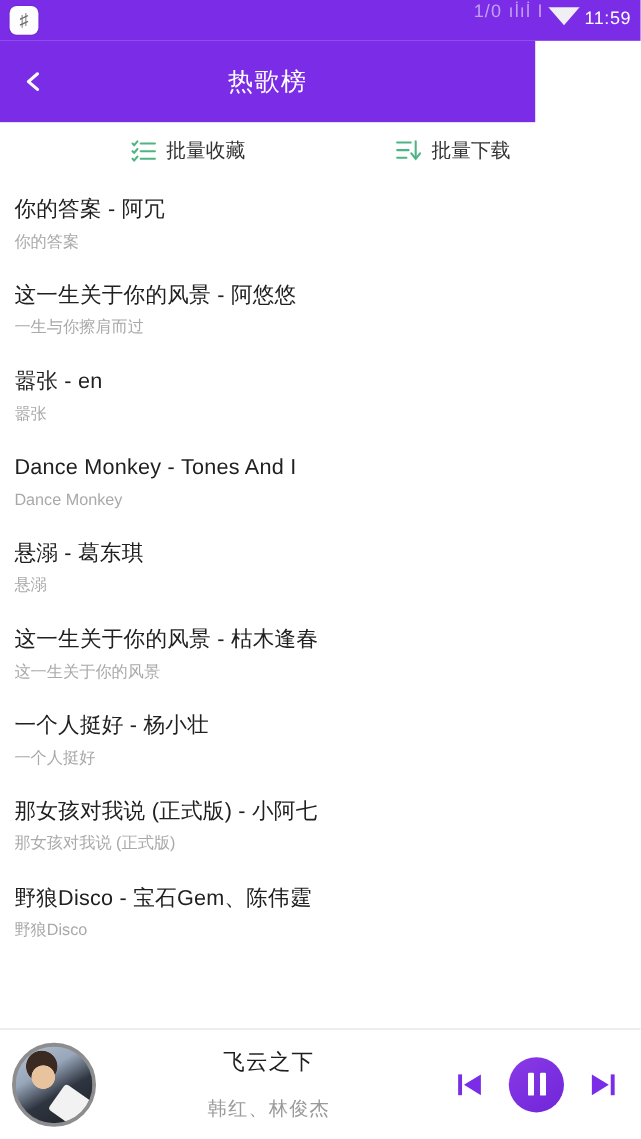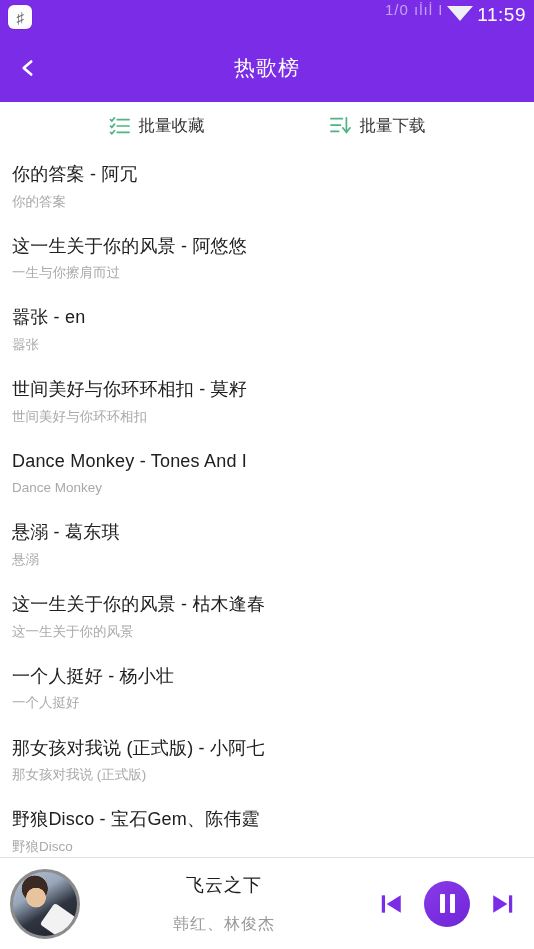--- a/index.html
+++ b/index.html
@@ -28,25 +28,25 @@
   .sys-icons {
     color:rgba(255,255,255,0.55); font-size:15px; letter-spacing:1px;
     transform:translateY(-5px); white-space:nowrap;text-align:center;
   }
   .dl-arrow {
     width:0; height:0;
     border-left:13px solid transparent; border-right:13px solid transparent;
     border-top:15px solid #efeff4;
     transform:translateY(-1px);
   }
-  .clock { color:#fff; font-size:19px; font-weight:400; letter-spacing:.5px; transform:translateY(1px); }
+  .clock { color:#fff; font-size:15px; font-weight:400; letter-spacing:.5px; transform:translateY(1px); }
 
   
   .header {
-    position:absolute; top:34px; left:0; width:534px; height:68px;
+    position:absolute; top:34px; left:0; width:446px; height:68px;
     background:#7a2ce6;
     display:flex; align-items:center;
   }
   .back-btn {
     width:56px; height:68px;
     display:flex; align-items:center; justify-content:center;
     cursor:pointer;
   }
   .back-btn svg { display:block; }
   .header-title {
@@ -189,24 +189,20 @@
     </div>
     <div class="song">
       <div class="song-title">这一生关于你的风景 - 阿悠悠</div>
       <div class="song-sub">一生与你擦肩而过</div>
     </div>
     <div class="song">
       <div class="song-title">嚣张 - en</div>
       <div class="song-sub">嚣张</div>
     </div>
     <div class="song">
-      <div class="song-title">世间美好与你环环相扣 - 莫籽</div>
-      <div class="song-sub">世间美好与你环环相扣</div>
-    </div>
-    <div class="song">
       <div class="song-title">Dance Monkey - Tones And I</div>
       <div class="song-sub">Dance Monkey</div>
     </div>
     <div class="song">
       <div class="song-title">悬溺 - 葛东琪</div>
       <div class="song-sub">悬溺</div>
     </div>
     <div class="song">
       <div class="song-title">这一生关于你的风景 - 枯木逢春</div>
       <div class="song-sub">这一生关于你的风景</div>

